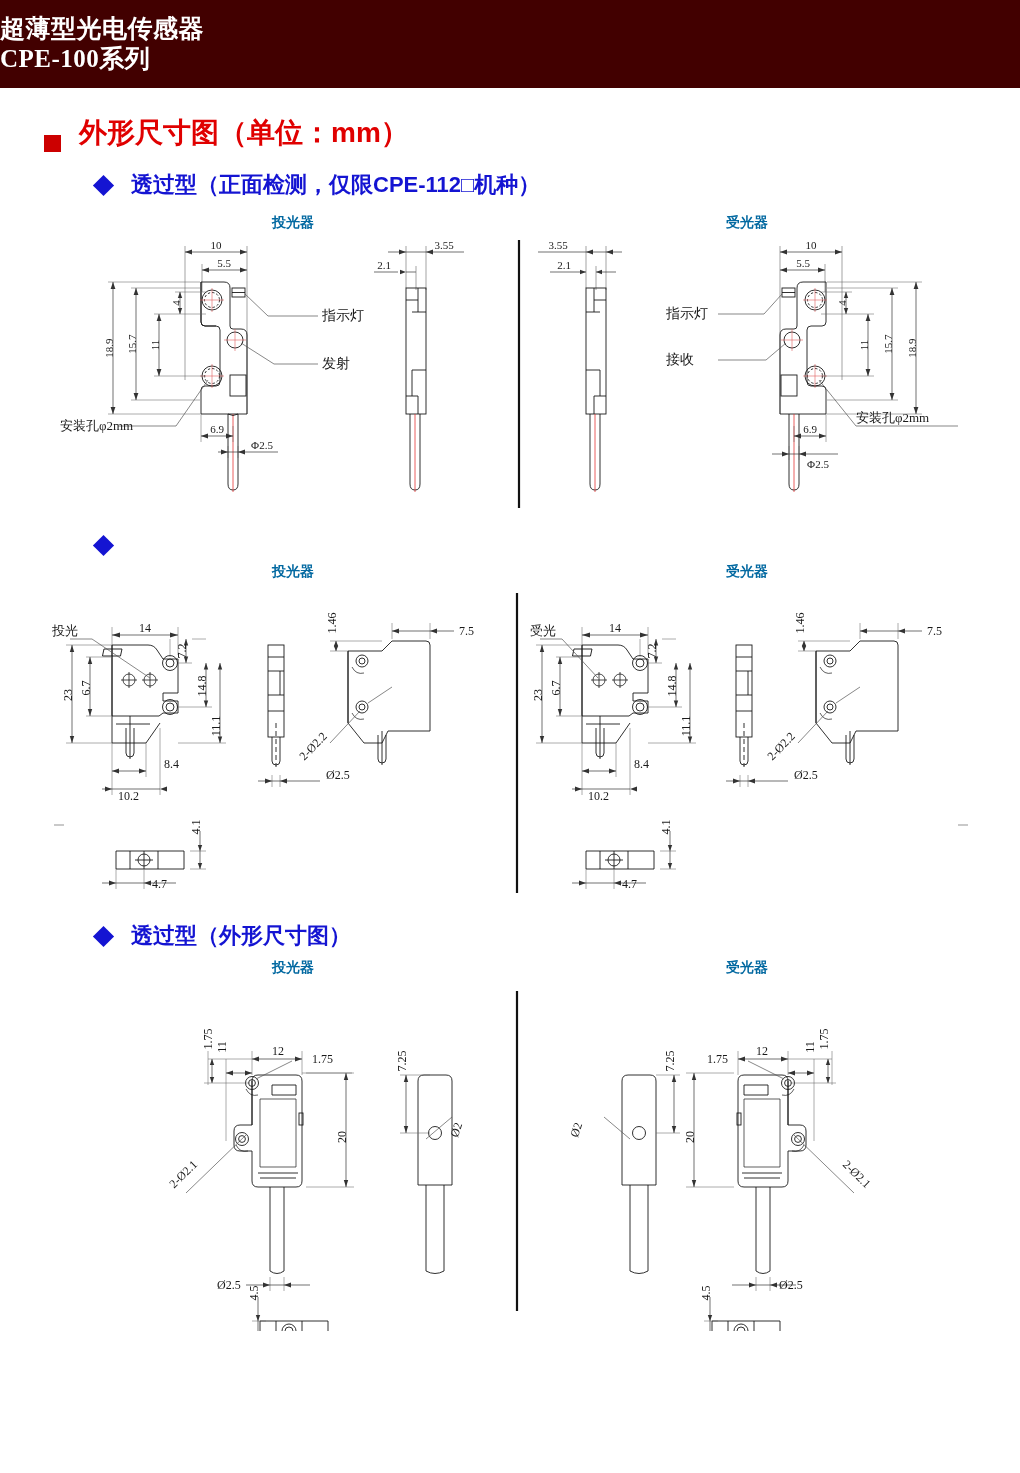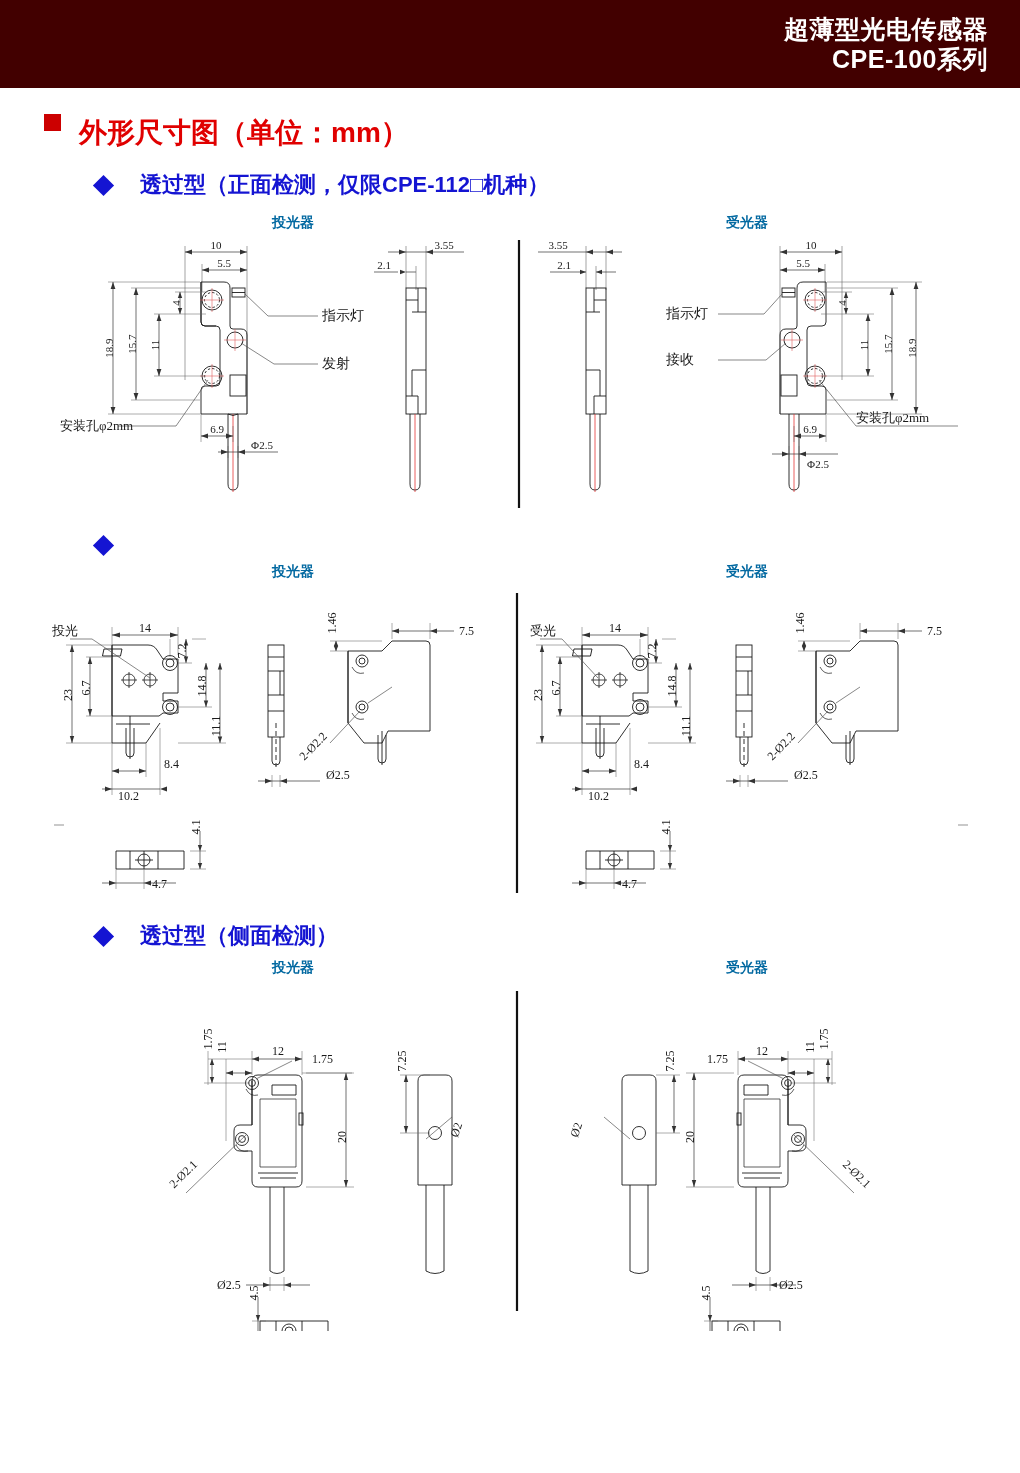--- a/index.html
+++ b/index.html
@@ -7,46 +7,46 @@
     width:1020px;height:1473px;
     background:#ffffff;
     font-family:"Liberation Sans","DejaVu Sans",sans-serif;
     overflow:hidden;
     position:relative;
   }
   .header{
     width:100%;height:88px;
     background:#420000;
     display:flex;flex-direction:column;
-    align-items:flex-end;justify-content:center;
+    align-items:flex-start;justify-content:center;
     box-sizing:border-box;
-    padding-right:32px;
+    padding-right:10px;
+    font-family:Liberation Serif, serif;
   }
   .header-line{
     color:#ffffff;font-weight:bold;
     font-size:25px;line-height:30px;
     letter-spacing:0.5px;
     white-space:nowrap;
   }
   .page-title{
-    display:flex;align-items:flex-start;
+    display:flex;align-items:flex-end;
     margin:26px 0 0 44px;
   }
   .sq-bullet{
     width:17px;height:17px;background:#cc0000;
     margin-right:18px;flex:0 0 auto;
   }
   .page-title-text{
     color:#e00000;font-weight:bold;font-size:28px;
     white-space:nowrap;
   }
   .subsection{
     display:flex;align-items:center;
     margin:18px 0 0 96px;
-    gap:9px;
   }
   .dia-bullet{
     width:15px;height:15px;background:#1414d2;
     transform:rotate(45deg);
     margin-right:20px;flex:0 0 auto;
   }
   .subsection-text{
     color:#1414d2;font-weight:bold;font-size:22px;
     white-space:nowrap;
   }
@@ -646,21 +646,21 @@
       <text x="397" y="52" text-anchor="start">7.5</text>
       <text x="254" y="166" text-anchor="middle" transform="rotate(-46 254 166)">2-Ø2.2</text>
       <text x="140" y="244" text-anchor="middle" transform="rotate(-90 140 244)">4.1</text>
       <text x="92" y="305" text-anchor="start">4.7</text>
     </g>
   </svg>
 </div>
 
 <div class="subsection">
   <span class="dia-bullet"></span>
-  <span class="subsection-text">透过型（侧面检测）</span>
+  <span class="subsection-text">透过型（外形尺寸图）</span>
 </div>
 
 <div class="dgroup" style="height:380px;">
   <div class="emit-label" style="left:272px;top:8px;">投光器</div>
   <div class="recv-label" style="left:726px;top:8px;">受光器</div>
 
   <svg class="dwg" style="left:100px;top:30px;" width="400" height="350" viewBox="0 0 400 350">
     <g stroke="#1a1a1a" fill="none" stroke-width="0.9">
 
       <path d="M152 100 Q152 94 158 94 L196 94 Q202 94 202 100 L202 200 Q202 206 196 206

